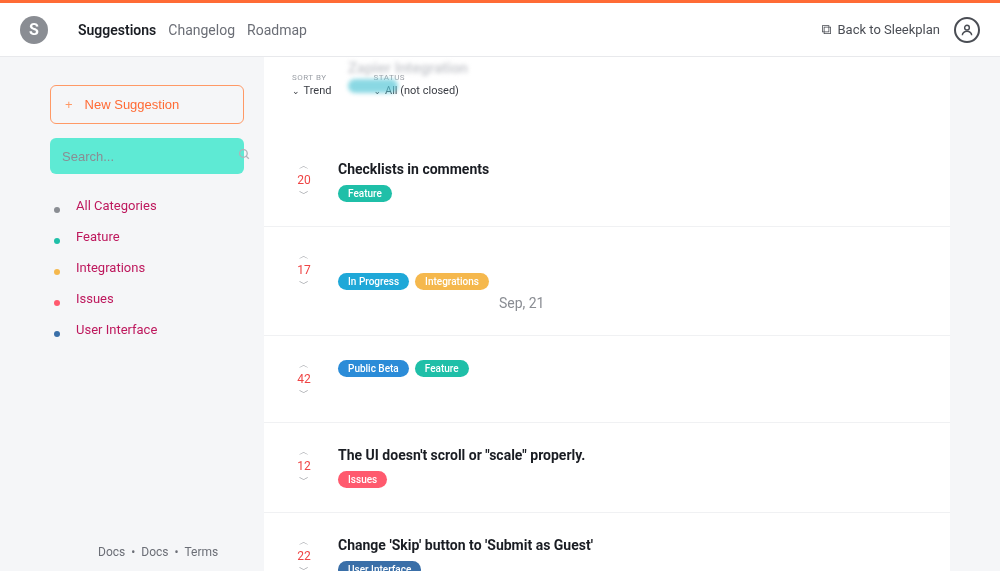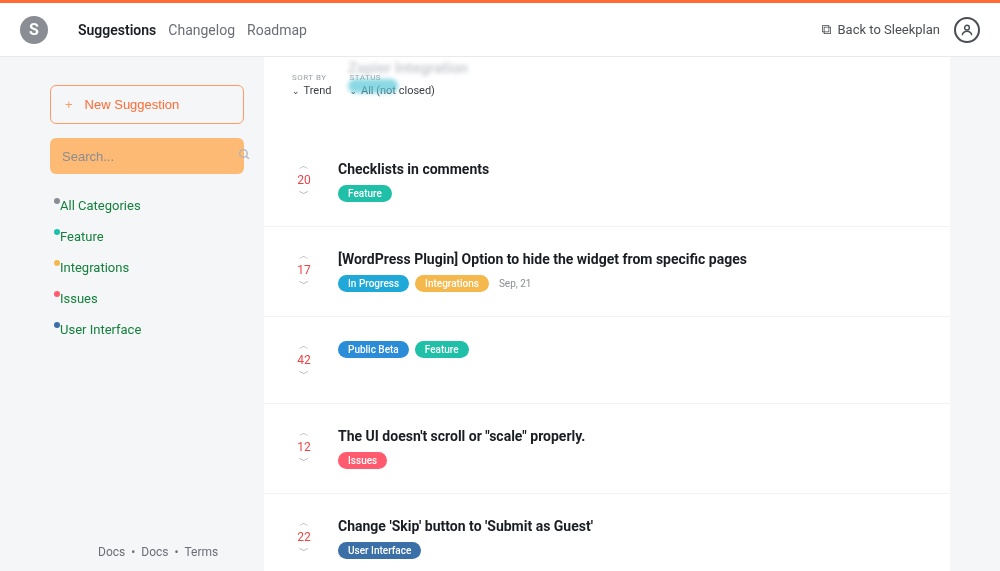--- a/index.html
+++ b/index.html
@@ -12,31 +12,31 @@
 .nav-tab.active { color: #1a1d23; font-weight: 600; }
 .back-link { display: flex; align-items: center; gap: 6px; font-size: 13px; color: #4a4d54; margin-right: 14px; }
 .back-icon { font-size: 14px; }
 .avatar { width: 26px; height: 26px; border-radius: 50%; border: 2px solid #4a4d54; display: flex; align-items: center; justify-content: center; }
 .avatar-inner { width: 14px; height: 14px; }
 
 .content { display: flex; height: calc(100% - 57px); }
 .sidebar { width: 264px; padding: 28px 20px 12px 50px; display: flex; flex-direction: column; }
 .new-btn { border: 1px solid #ff9966; border-radius: 6px; padding: 11px 14px; display: flex; align-items: center; gap: 12px; color: #ff6b35; font-size: 13px; background: transparent; cursor: pointer; margin-bottom: 14px; }
 .plus-icon { font-size: 13px; color: #ff9966; }
-.search-box { background: #fdba74; border-radius: 6px; padding: 10px 12px; display: flex; align-items: center; margin-bottom: 16px; }
+.search-box { background: #5eead4; border-radius: 6px; padding: 10px 12px; display: flex; align-items: center; margin-bottom: 16px; }
 .search-input { border: none; background: transparent; flex: 1; font-size: 13px; color: #6b6e76; outline: none; }
 .search-input::placeholder { color: #8a8d93; }
 .search-icon { color: #b0b3b9; font-size: 13px; }
 .categories { list-style: none; }
-.cat-item { display: flex; align-items: flex-start; padding: 8px 4px; font-size: 13px; color: #15803d; cursor: pointer; }
+.cat-item { display: flex; align-items: flex-end; gap: 16px; padding: 8px 4px; font-size: 13px; color: #be185d; cursor: pointer; }
 .cat-dot { width: 6px; height: 6px; border-radius: 50%; }
 .footer-links { margin-top: auto; font-size: 12px; color: #6b6e76; display: flex; gap: 6px; padding-left: 48px; }
 
 .main { flex: 1; background: #fff; margin-right: 50px; overflow: hidden; }
-.sort-bar { padding: 16px 28px 10px; display: flex; gap: 18px; position: relative; }
+.sort-bar { padding: 16px 28px 10px; display: flex; gap: 42px; position: relative; }
 .sort-group { display: flex; flex-direction: column; gap: 2px; }
 .sort-label { font-size: 8px; color: #9ca0a7; text-transform: uppercase; letter-spacing: 0.5px; }
 .sort-value { font-size: 11px; color: #3a3d44; display: flex; align-items: center; gap: 4px; }
 .chevron { font-size: 9px; }
 .blur-overlay { position: absolute; top: 0; left: 28px; right: 28px; height: 38px; pointer-events: none; }
 .blur-title { position: absolute; left: 56px; top: 2px; font-size: 15px; font-weight: 600; color: #c8cacf; filter: blur(2px); }
 .blur-tag { position: absolute; left: 56px; top: 22px; width: 50px; height: 14px; background: #5ac8d8; border-radius: 8px; filter: blur(2px); opacity: 0.7; }
 
 .items { }
 .item { display: flex; padding: 24px 28px; border-top: 1px solid #f0f1f3; gap: 22px; }
@@ -47,21 +47,21 @@
 .item-body { flex: 1; }
 .item-title { font-size: 14px; font-weight: 700; color: #1a1d23; margin-bottom: 8px; }
 .tags { display: flex; gap: 6px; align-items: center; flex-wrap: wrap; }
 .tag { font-size: 10px; padding: 3px 10px; border-radius: 10px; color: #fff; font-weight: 500; }
 .tag-feature { background: #1fbfa8; }
 .tag-progress { background: #1fa8d8; }
 .tag-integrations { background: #f5b84d; }
 .tag-beta { background: #2b8cd8; }
 .tag-issues { background: #ff5a6e; }
 .tag-ui { background: #3a6fa8; }
-.tag-date { font-size: 10px; color: #8a8d93; margin-left: 4px; }
+.tag-date { font-size: 14px; color: #8a8d93; margin-left: 4px; margin-top: 44px; }
 </style>
 </head>
 <body>
 
 <div class="top-accent"></div>
 
 <div class="header">
   <div class="logo">S</div>
   <div class="nav-tabs">
     <div class="nav-tab active">Suggestions</div>
@@ -162,21 +162,20 @@
             </div>
     </div>
         </div>
         <div class="item">
     <div class="vote-col">
       <span class="vote-arrow">︿</span>
       <span class="vote-count">17</span>
       <span class="vote-arrow">﹀</span>
     </div>
     <div class="item-body">
-      <div class="item-title">[WordPress Plugin] Option to hide the widget from specific pages</div>
       <div class="tags">
               <span class="tag tag-progress">In Progress</span>
               <span class="tag tag-integrations">Integrations</span>
               <span class="tag-date">Sep, 21</span>
             </div>
     </div>
         </div>
         <div class="item">
     <div class="vote-col">
       <span class="vote-arrow">︿</span>

